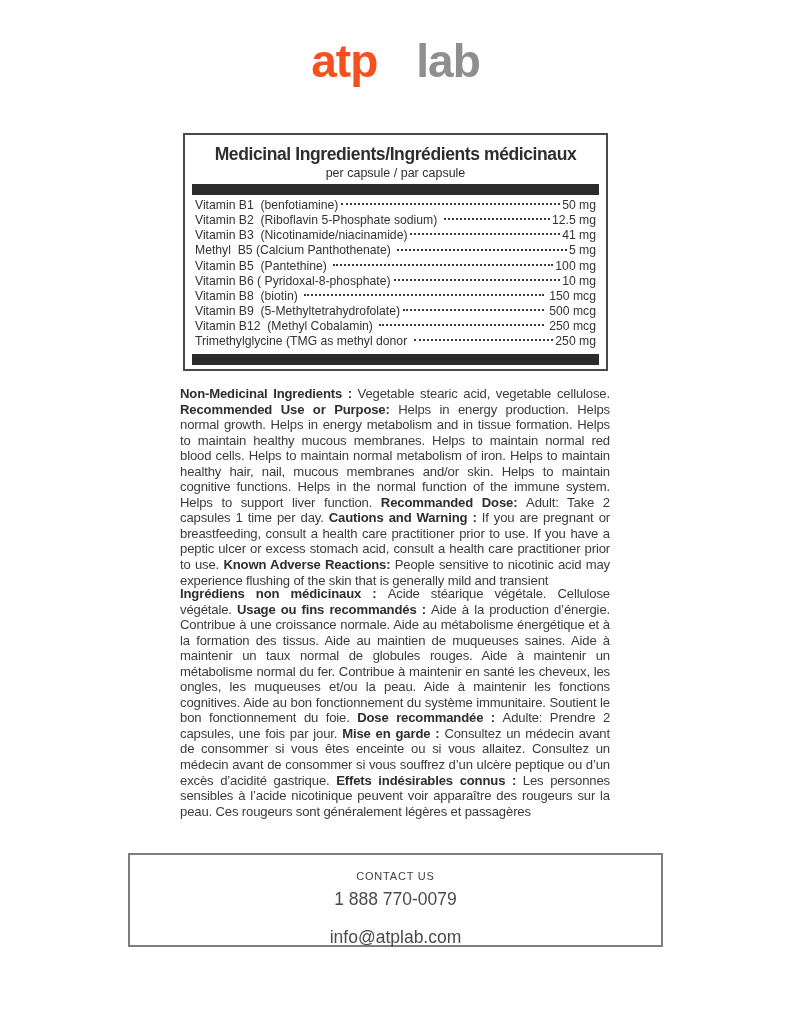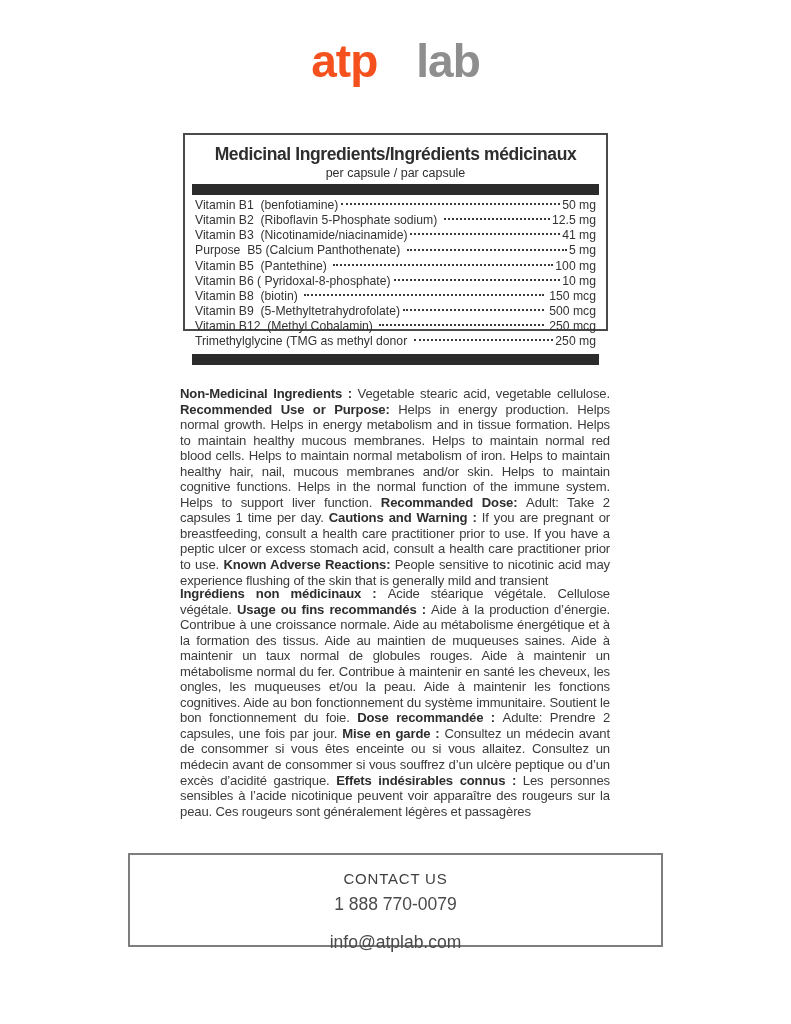--- a/index.html
+++ b/index.html
@@ -18,21 +18,21 @@
     text-align: center;
     font-size: 46px; font-weight: bold; letter-spacing: -1px;
     line-height: 1;
   }
   .logo .atp { color: #f4511e; }
   .logo .lab { color: #8e8e8e; margin-left: 39px; }
 
   
   .panel {
     position: absolute; left: 183px; top: 133px;
-    width: 425px; height: 198px;
+    width: 425px; height: 238px;
     border: 2px solid #4a4a4a;
     background: #ffffff;
   }
   .panel-title {
     margin-top: 9px;
     text-align: center;
     font-size: 17.5px; font-weight: bold; letter-spacing: -0.4px;
     color: #2e2e2e;
   }
   .panel-subtitle {
@@ -81,21 +81,21 @@
   
   .contact {
     position: absolute; left: 128px; top: 853px;
     width: 535px; height: 94px;
     border: 2px solid #7e7e7e;
     background: #ffffff;
     text-align: center;
   }
   .contact-heading {
     margin-top: 15px;
-    font-size: 15px;
+    font-size: 11px;
     letter-spacing: 0.8px;
     color: #3f3f3f;
   }
   .contact-phone {
     margin-top: 7px;
     font-size: 17.5px;
     color: #4a4a4a;
   }
   .contact-email {
     margin-top: 17px;
@@ -128,21 +128,21 @@
         <span class="value">12.5 mg</span>
       </div>
 
       <div class="ing-row">
         <span class="label">Vitamin B3  (Nicotinamide/niacinamide)</span>
         <span class="dots"></span>
         <span class="value">41 mg</span>
       </div>
 
       <div class="ing-row">
-        <span class="label">Purpose  B5 (Calcium Panthothenate) </span>
+        <span class="label">Methyl  B5 (Calcium Panthothenate) </span>
         <span class="dots"></span>
         <span class="value">5 mg</span>
       </div>
 
       <div class="ing-row">
         <span class="label">Vitamin B5  (Pantethine) </span>
         <span class="dots"></span>
         <span class="value">100 mg</span>
       </div>
 

